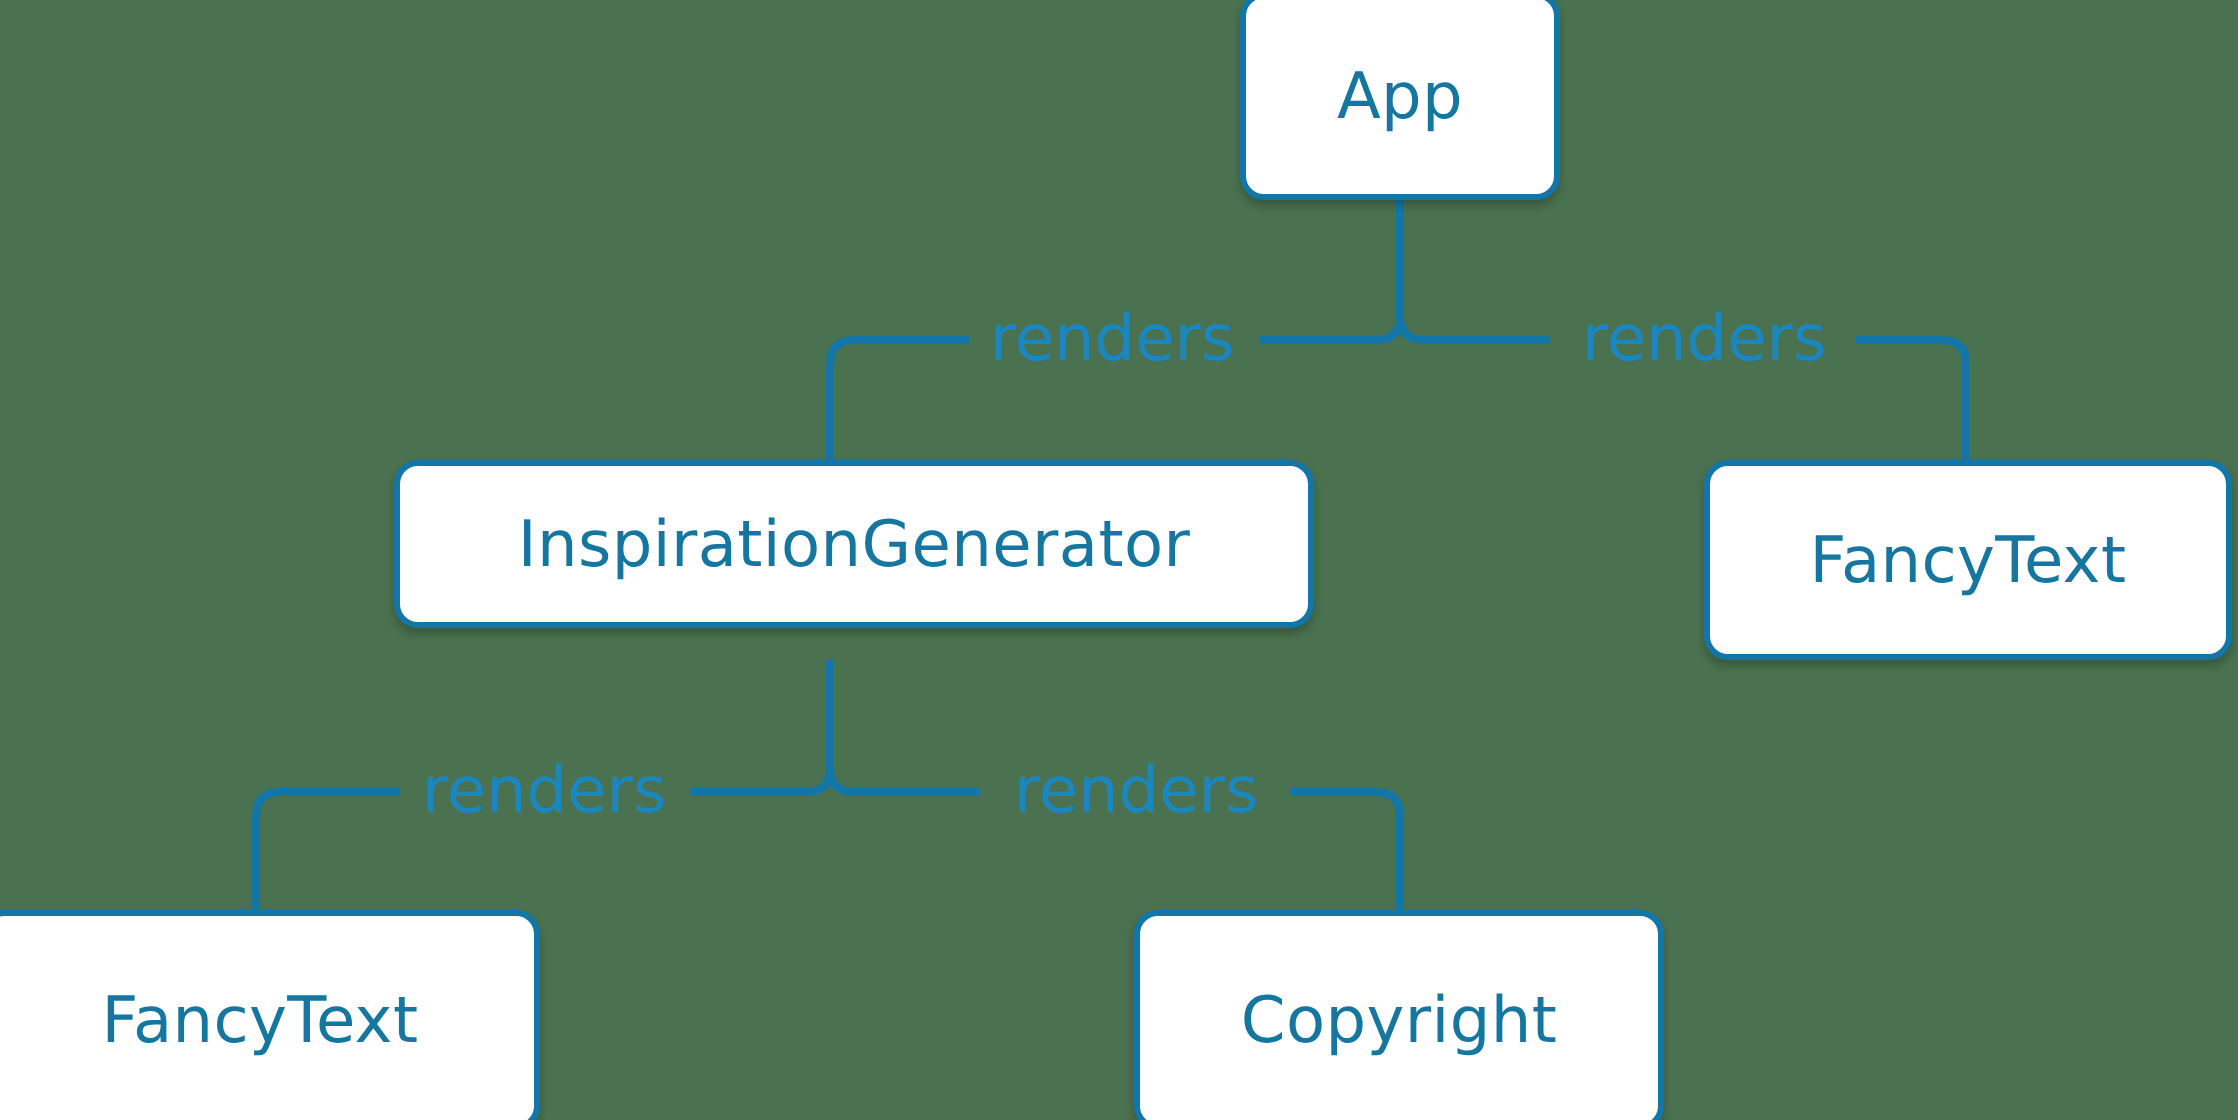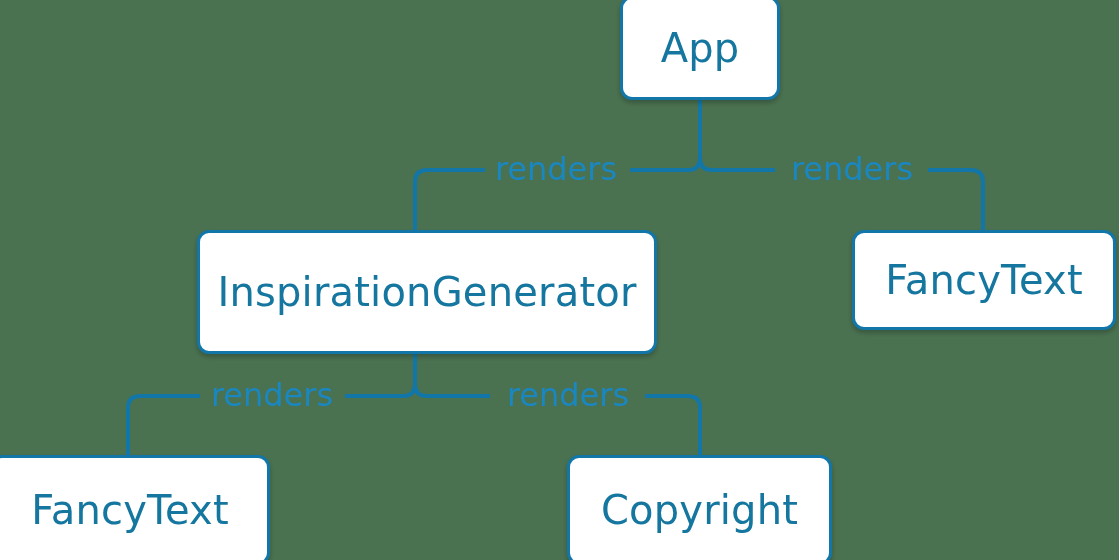--- a/index.html
+++ b/index.html
@@ -32,21 +32,21 @@
     border: 3px solid #1277a8;
     border-radius: 12px;
     box-shadow: 0 3px 4px rgba(0,0,0,0.22);
     display: flex;
     align-items: center;
     justify-content: center;
     z-index: 2;
   }
   .node-label {
     color: #15769f;
-    font-size: 40px;
+    font-size: 32px;
     line-height: 1;
     letter-spacing: 0.2px;
     white-space: nowrap;
   }
   .edge-label {
     position: absolute;
     color: #1a87c0;
     font-size: 32px;
     line-height: 1;
     white-space: nowrap;
@@ -71,21 +71,21 @@
       <path d="M 415 330 L 415 384"></path>
       <path d="M 415 384 Q 415 396 403 396 L 345 396 M 200 396 L 140 396 Q 128 396 128 408 L 128 455"></path>
       <path d="M 415 384 Q 415 396 427 396 L 490 396 M 645 396 L 688 396 Q 700 396 700 408 L 700 455"></path>
     </g>
   </svg>
 
   <div class="node" style="left:620px; top:-4px; width:160px; height:104px;">
     <span class="node-label">App</span>
   </div>
 
-  <div class="node" style="left:197px; top:230px; width:460px; height:124px;">
+  <div class="node" style="left:197px; top:230px; width:460px; height:84px;">
     <span class="node-label">InspirationGenerator</span>
   </div>
 
   <div class="node" style="left:852px; top:230px; width:264px; height:100px;">
     <span class="node-label">FancyText</span>
   </div>
 
   <div class="node" style="left:-10px; top:455px; width:280px; height:110px;">
     <span class="node-label">FancyText</span>
   </div>

